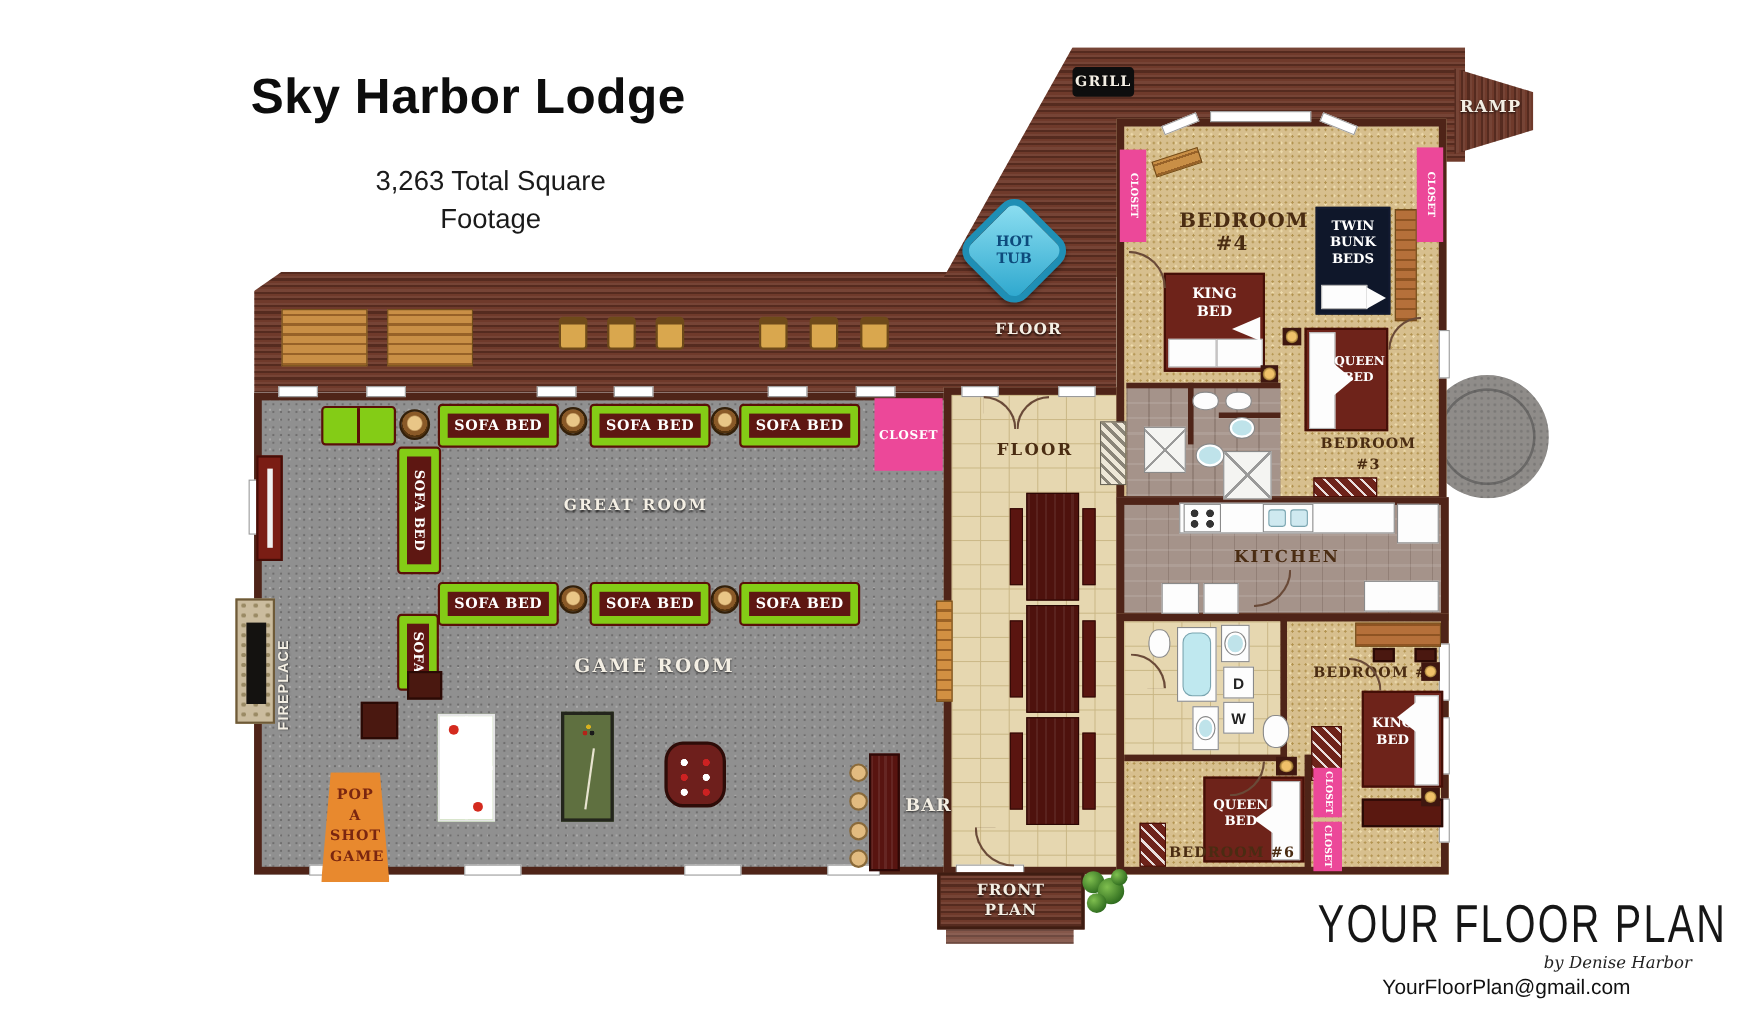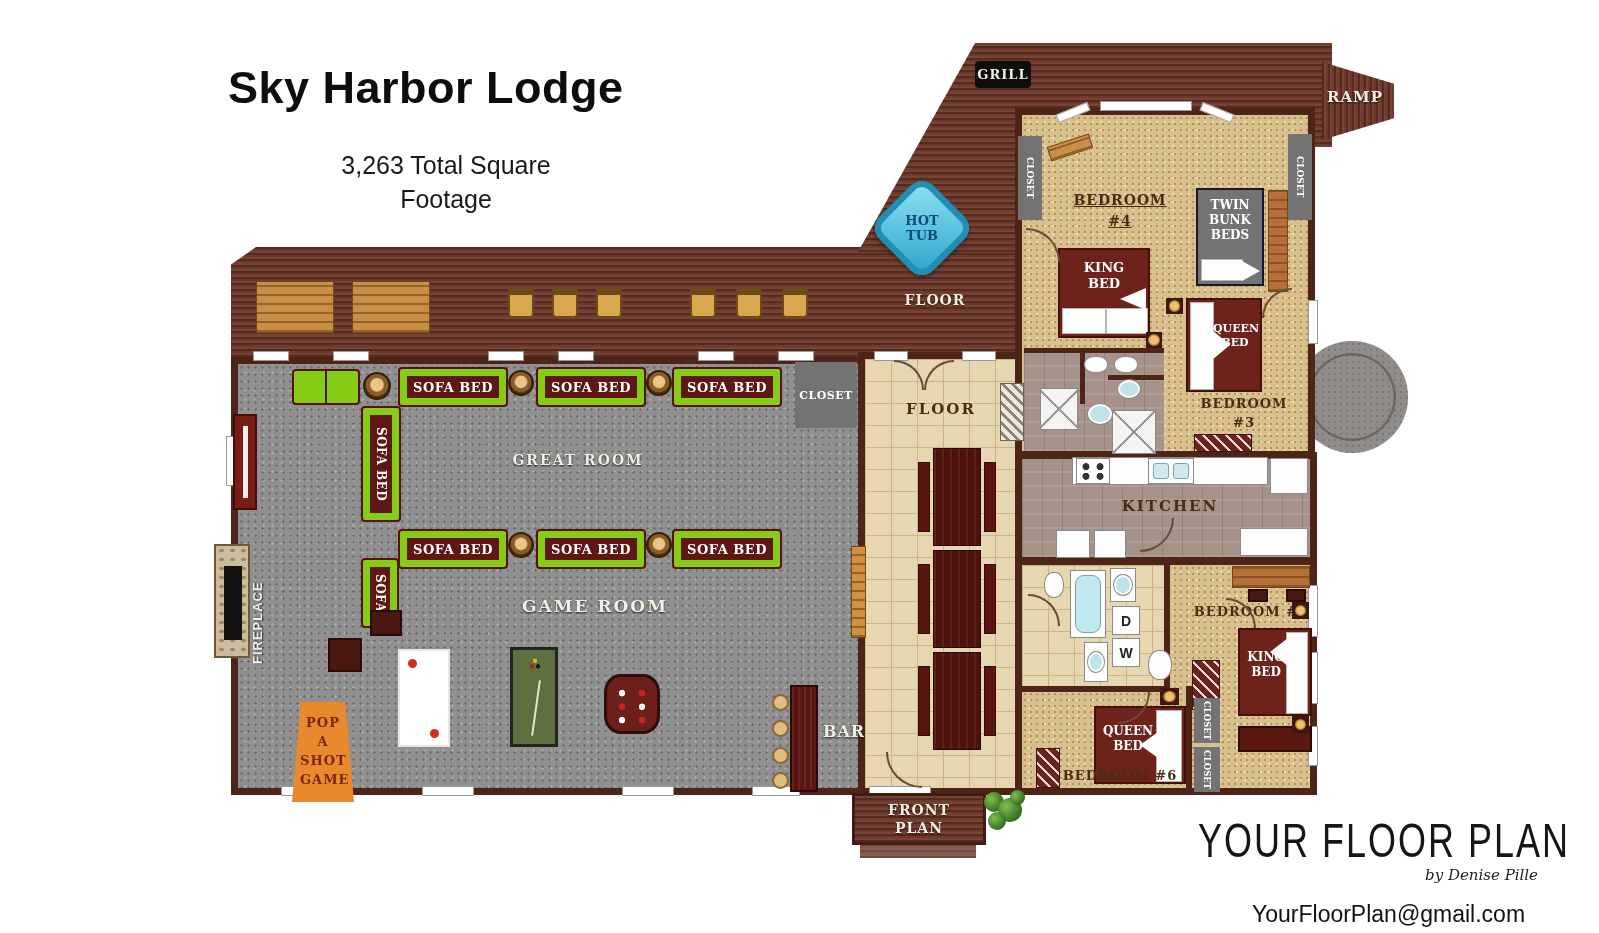--- a/index.html
+++ b/index.html
@@ -26,21 +26,21 @@
                      repeating-linear-gradient(90deg,rgba(60,40,30,.18) 0 1px,transparent 1px 20px);}
   .woodslat{background-color:#c98f46;
     background-image:repeating-linear-gradient(0deg,rgba(110,60,15,.55) 0 2px,transparent 2px 9px);
     border:1px solid #6e4a1a;}
   .wallb{border:7px solid #4f2418;}
   .wall{background:#4f2418;}
 
   
   .rlabel{font-family:"DejaVu Serif",serif;font-weight:bold;color:#4a2c12;text-align:center;letter-spacing:1px;}
   .rlight{color:#f4efe4;text-shadow:0 1px 2px rgba(0,0,0,.75);}
-  .plate{background:#737373;color:#fff;font-weight:bold;font-family:"DejaVu Serif",serif;
+  .plate{background:#ec4899;color:#fff;font-weight:bold;font-family:"DejaVu Serif",serif;
          display:flex;align-items:center;justify-content:center;text-align:left;}
   .vtext{writing-mode:vertical-rl;text-orientation:mixed;}
   .vup{transform:rotate(180deg);}
 
   
   .sofa{background:#84cc16;border:2px solid #591008;border-radius:4px;}
   .sofa .plate-in{position:absolute;inset:7px;background:#5e1712;color:#fff;font-weight:bold;
     font-family:"DejaVu Serif",serif;display:flex;align-items:center;justify-content:center;letter-spacing:.5px;}
   .rtable{border-radius:50%;background:radial-gradient(circle at 50% 45%,#e9c687 0 34%,#8a5a28 42% 62%,#53330f 63% 100%);
     border:2px solid #33200a;}
@@ -70,21 +70,21 @@
     background-image:radial-gradient(circle,transparent 0 52%,rgba(70,70,70,.5) 53% 55%,transparent 56% 70%,rgba(70,70,70,.5) 71% 73%,transparent 74%),
                      radial-gradient(#7b7977 1px,transparent 1.4px);
     background-size:100% 100%,6px 6px;}
 
   
   .title{font-size:45px;font-weight:bold;color:#0d0d0d;letter-spacing:.5px;}
   .subtitle{font-size:25px;color:#1a1a1a;text-align:center;line-height:34px;}
   .brand{font-family:"Liberation Sans",sans-serif;font-size:36px;letter-spacing:2px;color:#161616;
          transform:scaleY(1.35);transform-origin:top right;text-align:right;white-space:nowrap;}
   .byline{font-family:"DejaVu Serif",serif;font-style:italic;font-size:15px;color:#222;text-align:right;}
-  .email{font-size:23px;color:#111;text-align:center;margin-top:13px;}
+  .email{font-size:19px;color:#111;text-align:center;}
 
   
   .badge{border-radius:50%;background:#4e2c1d;border:3px solid #3d2013;box-shadow:inset 0 0 0 5px #efe6cf;}
   .sky{overflow:hidden;border-radius:74px 74px 0 0;
     background:linear-gradient(#17243f 0%,#35496b 40%,#c77a35 78%,#e8a34a 100%);
     background-image:radial-gradient(#fff .8px,transparent 1.2px),linear-gradient(#17243f 0%,#35496b 45%,#c77a35 80%,#e8a34a 100%);
     background-size:23px 17px,100% 100%;}
   .tri{position:absolute;width:0;height:0;}
   .ribbon{background:#4e5e33;border:2px solid #2e3a1c;color:#fff;
     font-family:"DejaVu Serif",serif;font-weight:bold;display:flex;align-items:center;justify-content:center;letter-spacing:1px;}
@@ -260,33 +260,33 @@
   <div class="abs" style="left:918px;top:652px;width:78px;height:98px;z-index:4;">
     <span class="abs" style="left:0;top:14px;width:12px;height:70px;background:#5a1510;border:1px solid #320a06;"></span>
     <span class="abs" style="left:66px;top:14px;width:12px;height:70px;background:#5a1510;border:1px solid #320a06;"></span>
     <span class="abs" style="left:15px;top:0;width:48px;height:98px;background:#4e120d;border:1px solid #2a0704;
       background-image:repeating-linear-gradient(90deg,rgba(255,255,255,.07) 0 2px,transparent 2px 8px);"></span>
   </div>
   <div class="abs woodslat" style="left:851px;top:546px;width:15px;height:92px;background-color:#d29042;z-index:4;"></div>
 
   <div class="abs plate vtext" style="left:1018px;top:136px;width:24px;height:84px;font-size:9px;z-index:4;">CLOSET</div>
   <div class="abs woodslat" style="left:1048px;top:140px;width:44px;height:15px;transform:rotate(-18deg);z-index:4;"></div>
-  <div class="abs rlabel" style="left:1072px;top:190px;width:96px;font-size:14px;line-height:21px;z-index:4;text-decoration:underline;">BEDROOM #4</div>
+  <div class="abs rlabel" style="left:1072px;top:190px;width:96px;font-size:18px;line-height:21px;z-index:4;">BEDROOM #4</div>
 
   <div class="abs bed" style="left:1058px;top:248px;width:92px;height:90px;z-index:4;">
     <span class="bedlabel" style="left:14px;top:10px;width:60px;font-size:13px;">KING BED</span>
     <span class="linen" style="left:2px;bottom:2px;width:42px;height:24px;"></span>
     <span class="linen" style="left:46px;bottom:2px;width:40px;height:24px;"></span>
     <span class="fold" style="right:2px;bottom:26px;width:26px;height:22px;transform:rotate(180deg);"></span>
   </div>
   <div class="abs lamp" style="left:1146px;top:332px;width:16px;height:16px;z-index:4;">
       <span class="knob"></span>
     </div>
 
-  <div class="abs" style="left:1196px;top:188px;width:68px;height:98px;background:#737373;border:2px solid #121a30;z-index:4;">
+  <div class="abs" style="left:1196px;top:188px;width:68px;height:98px;background:#0f172a;border:2px solid #121a30;z-index:4;">
     <span class="bedlabel" style="left:4px;top:8px;width:56px;font-size:12px;">TWIN BUNK BEDS</span>
     <span class="linen" style="left:3px;bottom:3px;width:40px;height:20px;"></span>
     <span class="fold" style="left:44px;bottom:3px;width:18px;height:20px;"></span>
   </div>
   <div class="abs woodslat" style="left:1268px;top:190px;width:20px;height:102px;background-color:#b5703a;z-index:4;"></div>
   <div class="abs plate vtext" style="left:1288px;top:134px;width:24px;height:86px;font-size:9px;z-index:4;">CLOSET</div>
 
   <div class="abs lamp" style="left:1166px;top:298px;width:17px;height:16px;z-index:4;">
       <span class="knob"></span>
     </div>
@@ -383,16 +383,16 @@
   <div class="abs deckwood" style="left:852px;top:793px;width:134px;height:52px;z-index:3;border:3px solid #3f1d12;display:flex;align-items:center;justify-content:center;">
     <span class="rlabel rlight" style="font-size:14px;width:80px;line-height:1.3;">FRONT PLAN</span>
   </div>
   <div class="abs deckwood" style="left:860px;top:845px;width:116px;height:13px;z-index:2;opacity:.85;"></div>
   <div class="abs bush" style="left:984px;top:792px;width:20px;height:20px;z-index:3;"></div>
   <div class="abs bush" style="left:998px;top:798px;width:24px;height:24px;z-index:3;"></div>
   <div class="abs bush" style="left:988px;top:812px;width:18px;height:18px;z-index:3;"></div>
   <div class="abs bush" style="left:1010px;top:790px;width:15px;height:15px;z-index:3;"></div>
 
   <div class="abs brand" style="left:1198px;top:812px;width:340px;">YOUR FLOOR PLAN</div>
-  <div class="abs byline" style="left:1395px;top:866px;width:143px;">by Denise Pille</div>
+  <div class="abs byline" style="left:1395px;top:866px;width:143px;">by Denise Harbor</div>
   <div class="abs email" style="left:1252px;top:888px;width:235px;">YourFloorPlan@gmail.com</div>
 
 </div>
 
 </body></html>

